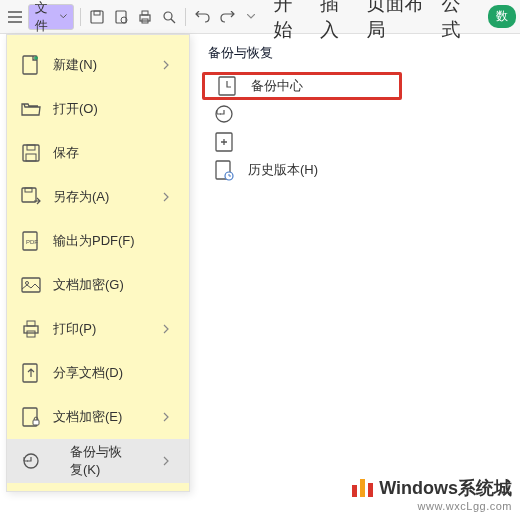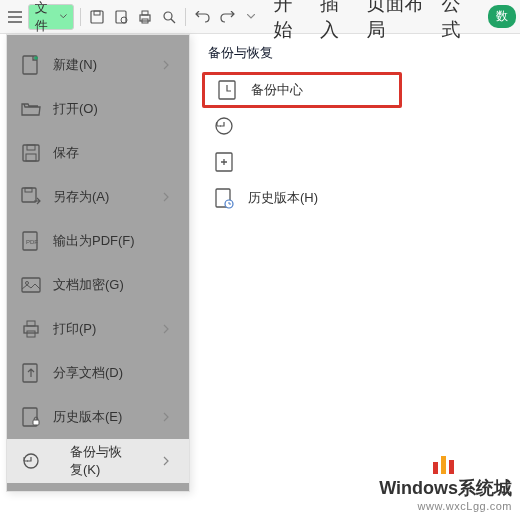--- a/index.html
+++ b/index.html
@@ -28,21 +28,21 @@
       display: flex;
       align-items: center;
       justify-content: center;
       border-radius: 3px;
     }
     .file-btn {
       display: flex;
       align-items: center;
       height: 26px;
       padding: 0 6px;
-      background: #86efac;
+      background: #c4b5fd;
       border: 1px solid #d0d0d0;
       border-radius: 3px;
       gap: 4px;
     }
     .file-btn span { font-size: 13px; }
     .tb-sep {
       width: 1px;
       height: 18px;
       background: #d0d0d0;
       margin: 0 4px;
@@ -67,21 +67,21 @@
       color: #fff;
       padding: 3px 8px;
       border-radius: 10px;
       font-size: 12px;
     }
     .dropdown-panel {
       position: absolute;
       top: 34px;
       left: 6px;
       width: 184px;
-      background: #a3a3a3;
+      background: #fef9c3;
       border: 1px solid #e0e0e0;
       box-shadow: 2px 2px 8px rgba(0,0,0,0.1);
       padding: 8px 0;
     }
     .menu-item {
       display: flex;
       align-items: center;
       height: 44px;
       padding: 0 14px;
       gap: 12px;
@@ -116,21 +116,21 @@
     }
     .sub-header {
       font-size: 13px;
       color: #0f172a;
       margin-bottom: 10px;
       padding-left: 6px;
     }
     .sub-item {
       display: flex;
       align-items: center;
-      height: 36px;
+      height: 28px;
       padding: 0 12px;
       gap: 14px;
     }
     .sub-item.highlight {
       border: 3px solid #d9342b;
       border-radius: 2px;
     }
     .sub-item .si-icon {
       width: 20px;
       height: 20px;
@@ -150,21 +150,20 @@
       text-align: right;
     }
     .wm-title {
       font-size: 18px;
       font-weight: bold;
       color: #333;
       display: flex;
       align-items: center;
       justify-content: flex-end;
       gap: 2px;
-      flex-direction: column;
     }
     .wm-url { font-size: 11px; color: #888; letter-spacing: 0.5px; }
     .wm-bars { display: flex; gap: 3px; align-items: flex-end; margin-right: 4px; }
     .wm-bar { width: 5px; }
     svg { display: block; }
   </style>
 </head>
 <body>
 
 <div class="toolbar">
@@ -325,21 +324,21 @@
     <span class="mi-label">分享文档(D)</span>
   </div>
   <div class="menu-item">
     <span class="mi-icon">
       <svg width="18" height="20" viewBox="0 0 18 20">
           <rect x="1" y="1" width="14" height="18" rx="1" fill="none" stroke="#555" stroke-width="1.3"></rect>
           <rect x="11" y="13" width="6" height="5" rx="1" fill="#fff" stroke="#555" stroke-width="1"></rect>
           <path d="M12 13 Q12 10 14 10 Q16 10 16 13" fill="none" stroke="#555" stroke-width="1"></path>
         </svg>
     </span>
-    <span class="mi-label">历史版本(E)</span>
+    <span class="mi-label">文档加密(E)</span>
     <span class="mi-arrow">
       <svg width="6" height="10" viewBox="0 0 6 10">
           <path d="M1 1 L5 5 L1 9" fill="none" stroke="#888" stroke-width="1.2"></path>
         </svg>
     </span>
   </div>
   <div class="menu-item active">
     <span class="mi-icon">
       <svg width="18" height="18" viewBox="0 0 18 18">
           <circle cx="9" cy="9" r="7" fill="none" stroke="#555" stroke-width="1.3"></circle>

